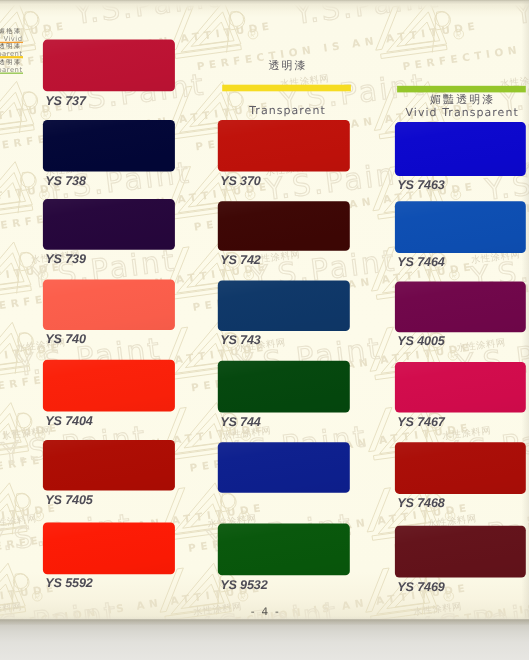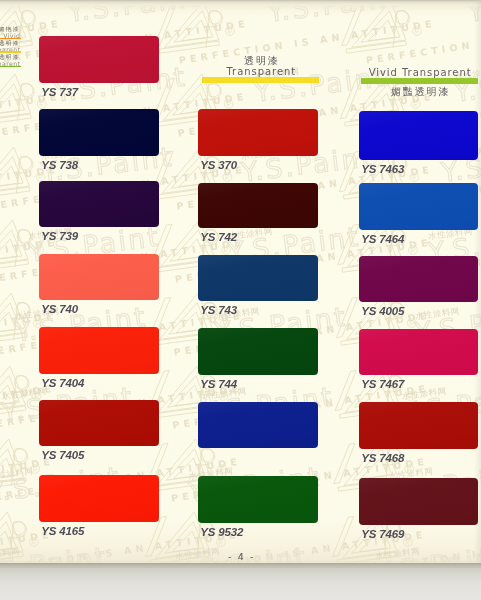--- a/index.html
+++ b/index.html
@@ -30,21 +30,21 @@
   .sw-sheen{position:absolute;inset:0;border-radius:4px;
             background:linear-gradient(170deg,rgba(255,255,255,.045) 0%,rgba(255,255,255,.008) 26%,rgba(0,0,0,.012) 74%,rgba(0,0,0,.03) 100%);}
   .label{position:absolute;font-family:"Liberation Sans",sans-serif;font-weight:bold;font-style:italic;
          font-size:11.5px;color:#4e4c56;letter-spacing:-0.15px;white-space:nowrap;line-height:12px;}
 
   
   .hdr{position:absolute;text-align:center;}
   .hdr .cn{font-family:"Liberation Sans",sans-serif;font-size:10px;color:#5b5960;
            letter-spacing:1.9px;line-height:10px;height:10px;text-indent:1.9px;}
   .hdr .en{font-family:"DejaVu Sans",sans-serif;font-size:10px;color:#5f5d66;
-           letter-spacing:0.95px;line-height:11px;height:11px;white-space:nowrap;text-indent:0.95px;}
+           letter-spacing:0.95px;line-height:11px;height:11px;white-space:nowrap;text-indent:0.95px;margin-top:30px;}
   .hdr .bar{height:6px;border-radius:0px;margin-top:1px;}
 
   
   .strip{position:absolute;left:0;top:0;width:20.5px;height:600px;overflow:hidden;}
   .strip .cn{position:absolute;right:0.6px;font-size:5.6px;color:#5d5b58;letter-spacing:1.5px;
              line-height:5.6px;white-space:nowrap;font-family:"Liberation Sans",sans-serif;}
   .strip .en{position:absolute;right:0px;font-size:6.2px;color:#8d8b84;letter-spacing:.45px;
              line-height:6.2px;white-space:nowrap;font-family:"DejaVu Sans",sans-serif;}
   .strip .bar{position:absolute;left:0;width:20.5px;height:1.8px;}
 
@@ -305,21 +305,21 @@
         <div class="sw-sheen"></div>
       </div>
       <div class="label" style="left: 41.2px; top: 376.6px;">YS 7404</div>
       <div class="swatch" style="left: 39px; top: 400px; width: 120px; height: 46px; background: rgb(173, 12, 3);">
         <div class="sw-sheen"></div>
       </div>
       <div class="label" style="left: 41.2px; top: 448.6px;">YS 7405</div>
       <div class="swatch" style="left: 39px; top: 475px; width: 120px; height: 47px; background: rgb(253, 26, 4);">
         <div class="sw-sheen"></div>
       </div>
-      <div class="label" style="left: 41.2px; top: 524.6px;">YS 4165</div>
+      <div class="label" style="left: 41.2px; top: 524.6px;">YS 5592</div>
       <div class="swatch" style="left: 198px; top: 109px; width: 120px; height: 47px; background: rgb(191, 17, 10);">
         <div class="sw-sheen"></div>
       </div>
       <div class="label" style="left: 200.2px; top: 158.6px;">YS 370</div>
       <div class="swatch" style="left: 198px; top: 183px; width: 120px; height: 45px; background: rgb(61, 6, 4);">
         <div class="sw-sheen"></div>
       </div>
       <div class="label" style="left: 200.2px; top: 230.6px;">YS 742</div>
       <div class="swatch" style="left: 198px; top: 255px; width: 120px; height: 46px; background: rgb(14, 55, 104);">
         <div class="sw-sheen"></div>

